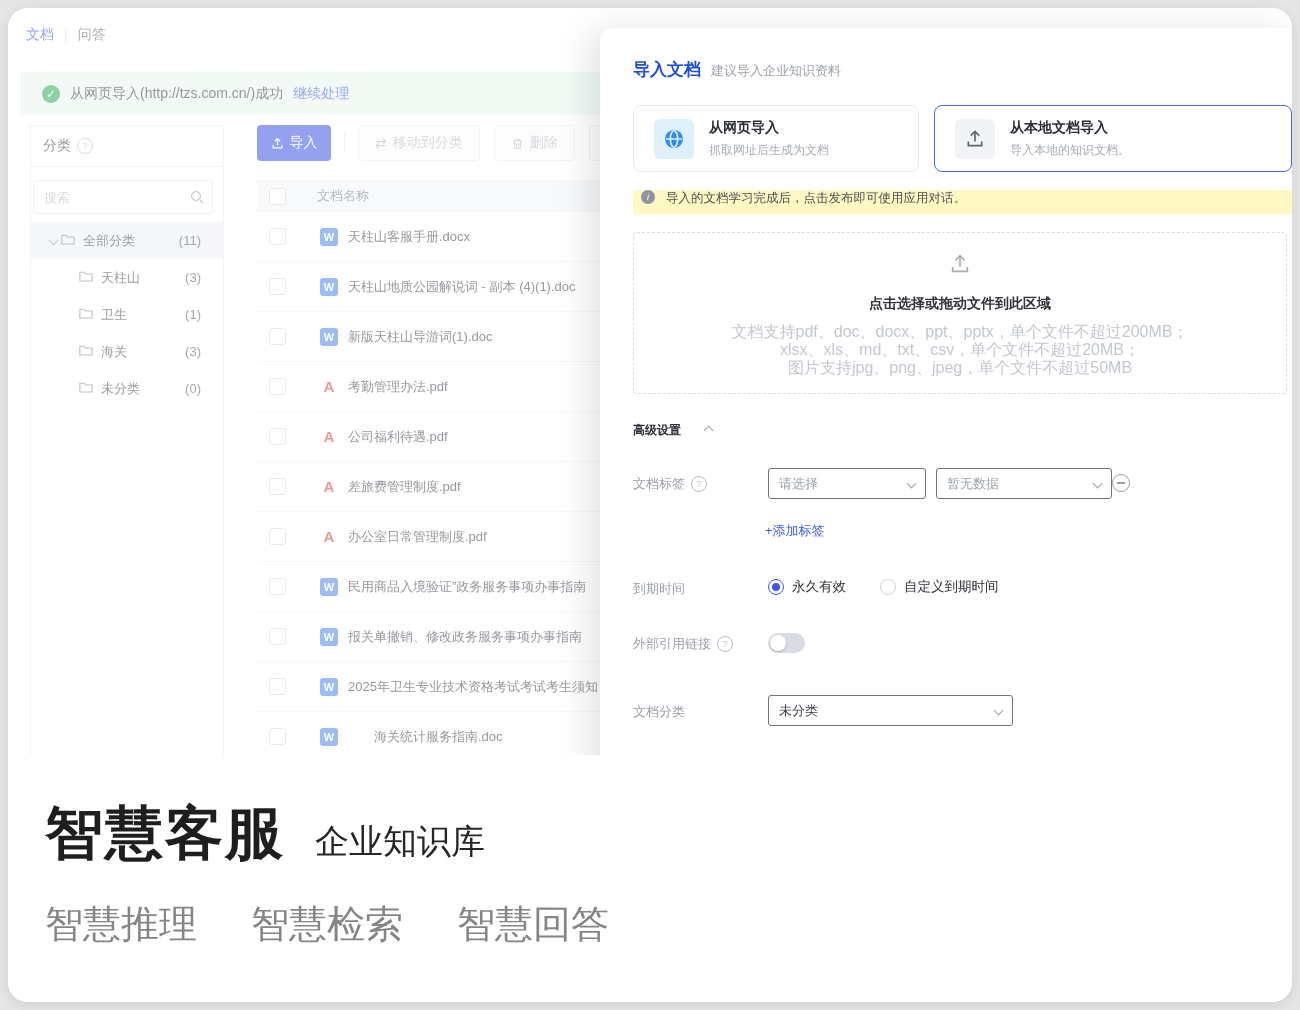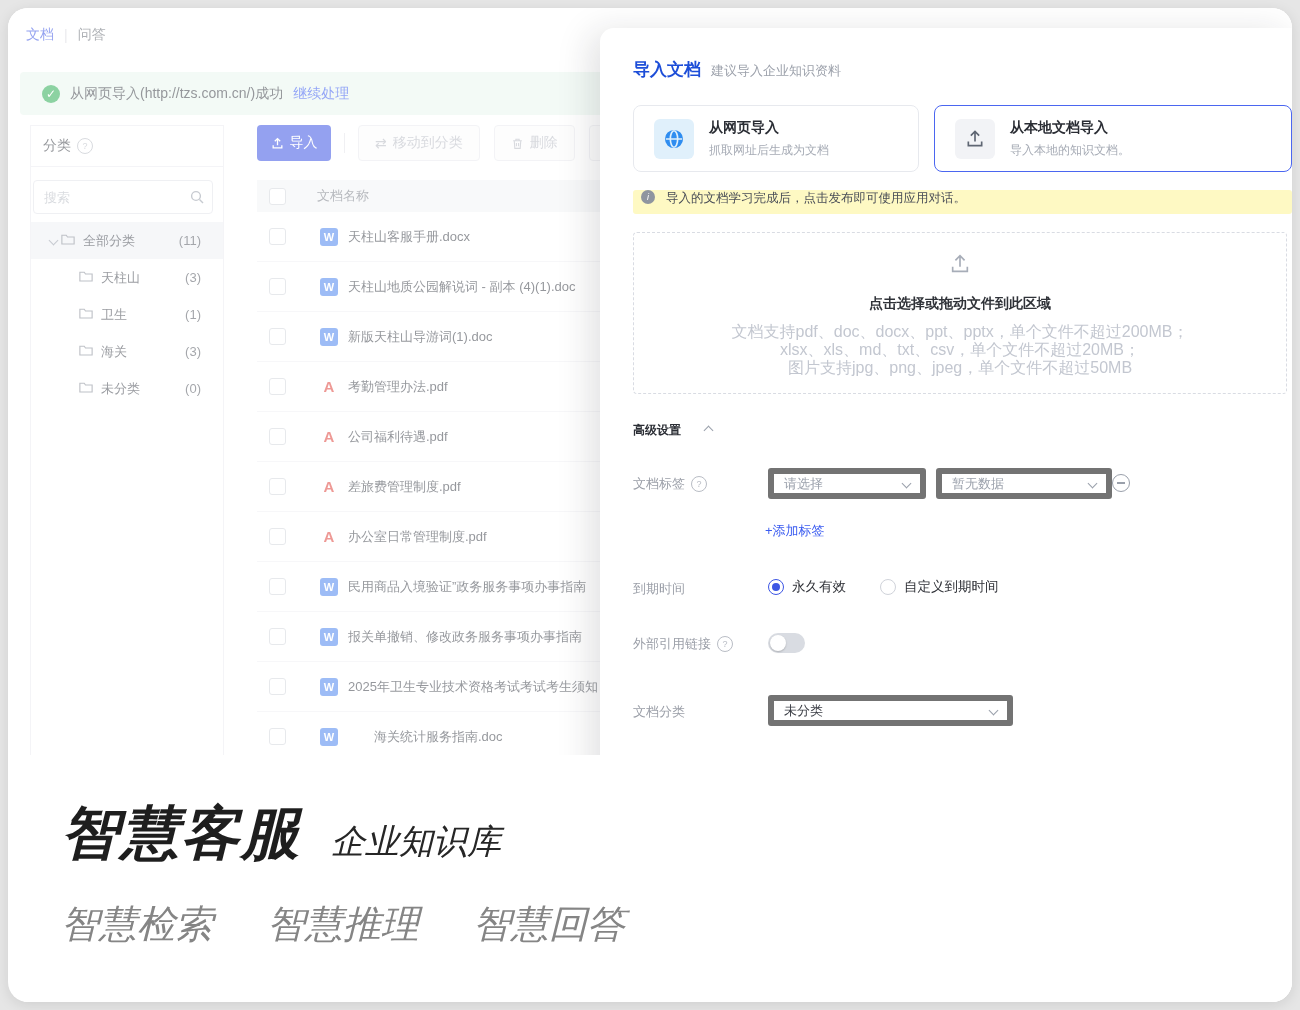--- a/index.html
+++ b/index.html
@@ -85,43 +85,43 @@
            align-items:center;justify-content:center;font-size:9px;font-style:italic;flex:0 0 auto;}
   .info-ic::after{content:"i";}
   .dropzone{position:absolute;left:33px;right:5px;top:204px;height:160px;border:1px dashed #d9dce3;
             border-radius:4px;text-align:center;cursor:pointer;background:#fff;}
   .dz-ic{margin-top:20px;}
   .dz-title{margin-top:16px;font-size:14px;font-weight:bold;color:#303339;}
   .dz-lines{margin-top:10px;font-size:16px;color:#c3c7d0;line-height:18px;}
   .adv{position:absolute;left:33px;top:394px;font-size:12px;font-weight:bold;color:#2b2e35;display:flex;
        align-items:center;gap:24px;cursor:pointer;}
   .f-label{position:absolute;left:33px;font-size:13px;color:#9b9fa8;display:flex;align-items:center;gap:6px;}
-  .select{position:absolute;box-sizing:border-box;height:31px;border:6px solid #737373;border-radius:3px;
+  .select{position:absolute;box-sizing:border-box;height:31px;border:1px solid #737373;border-radius:3px;
           display:flex;align-items:center;padding:0 10px;font-size:13px;background:#fff;cursor:pointer;gap:47px;}
   .select .chev{margin-left:auto;}
   .sel-ph{color:#9aa0ab;}
   .sel-val{color:#3a3d44;}
   .minus-ic{position:absolute;left:512px;top:446px;width:16px;height:16px;border:1.5px solid #9aa0ab;
             border-radius:50%;display:flex;align-items:center;justify-content:center;cursor:pointer;}
   .minus-ic::after{content:"";width:8px;height:1.5px;background:#9aa0ab;}
   .add-link{position:absolute;left:165px;top:494px;font-size:13px;color:#3a5bf0;cursor:pointer;}
   .radio{width:16px;height:16px;border-radius:50%;box-sizing:border-box;display:inline-flex;align-items:center;
          justify-content:center;cursor:pointer;flex:0 0 auto;}
   .radio.on{border:1.5px solid #3d56e4;}
   .radio.on::after{content:"";width:8px;height:8px;border-radius:50%;background:#3d56e4;}
   .radio.off{border:1.5px solid #d0d3da;background:#fff;}
   .expire{position:absolute;left:168px;top:550px;display:flex;align-items:center;gap:8px;font-size:13.5px;color:#303238;}
   .expire .gap{width:18px;}
   .toggle{position:absolute;left:168px;top:605px;width:37px;height:20px;border-radius:10px;background:#d9dce2;
           cursor:pointer;}
   .toggle::after{content:"";position:absolute;left:2px;top:2px;width:16px;height:16px;border-radius:50%;background:#fff;
                  box-shadow:0 1px 2px rgba(0,0,0,.2);}
   
-  .hero{position:absolute;left:16px;right:0;bottom:0;height:247px;background:#fff;z-index:200;padding-left:37px;
-        box-sizing:border-box;font-style:italic;}
+  .hero{position:absolute;left:0;right:0;bottom:0;height:247px;background:#fff;z-index:200;padding-left:37px;
+        box-sizing:border-box;}
   .hero-row{display:flex;align-items:baseline;gap:30px;padding-top:40px;}
   .hero-title{font-size:58px;font-weight:bold;color:#1e1e1e;letter-spacing:2px;}
   .hero-sub{font-size:34px;color:#262626;}
   .hero-tags{display:flex;gap:54px;margin-top:26px;font-size:38px;color:#858585;}
 </style>
 </head>
 <body>
 
 <div class="frame">
 
@@ -381,19 +381,19 @@
       <span class="chev"></span>
     </div>
   </div>
 
   <div class="hero">
     <div class="hero-row">
       <span class="hero-title">智慧客服</span>
       <span class="hero-sub">企业知识库</span>
     </div>
     <div class="hero-tags" id="hero-tags">
+        <span>智慧推理</span>
         <span>智慧检索</span>
-        <span>智慧推理</span>
         <span>智慧回答</span>
       </div>
   </div>
 
 </div>
 
 </body></html>

